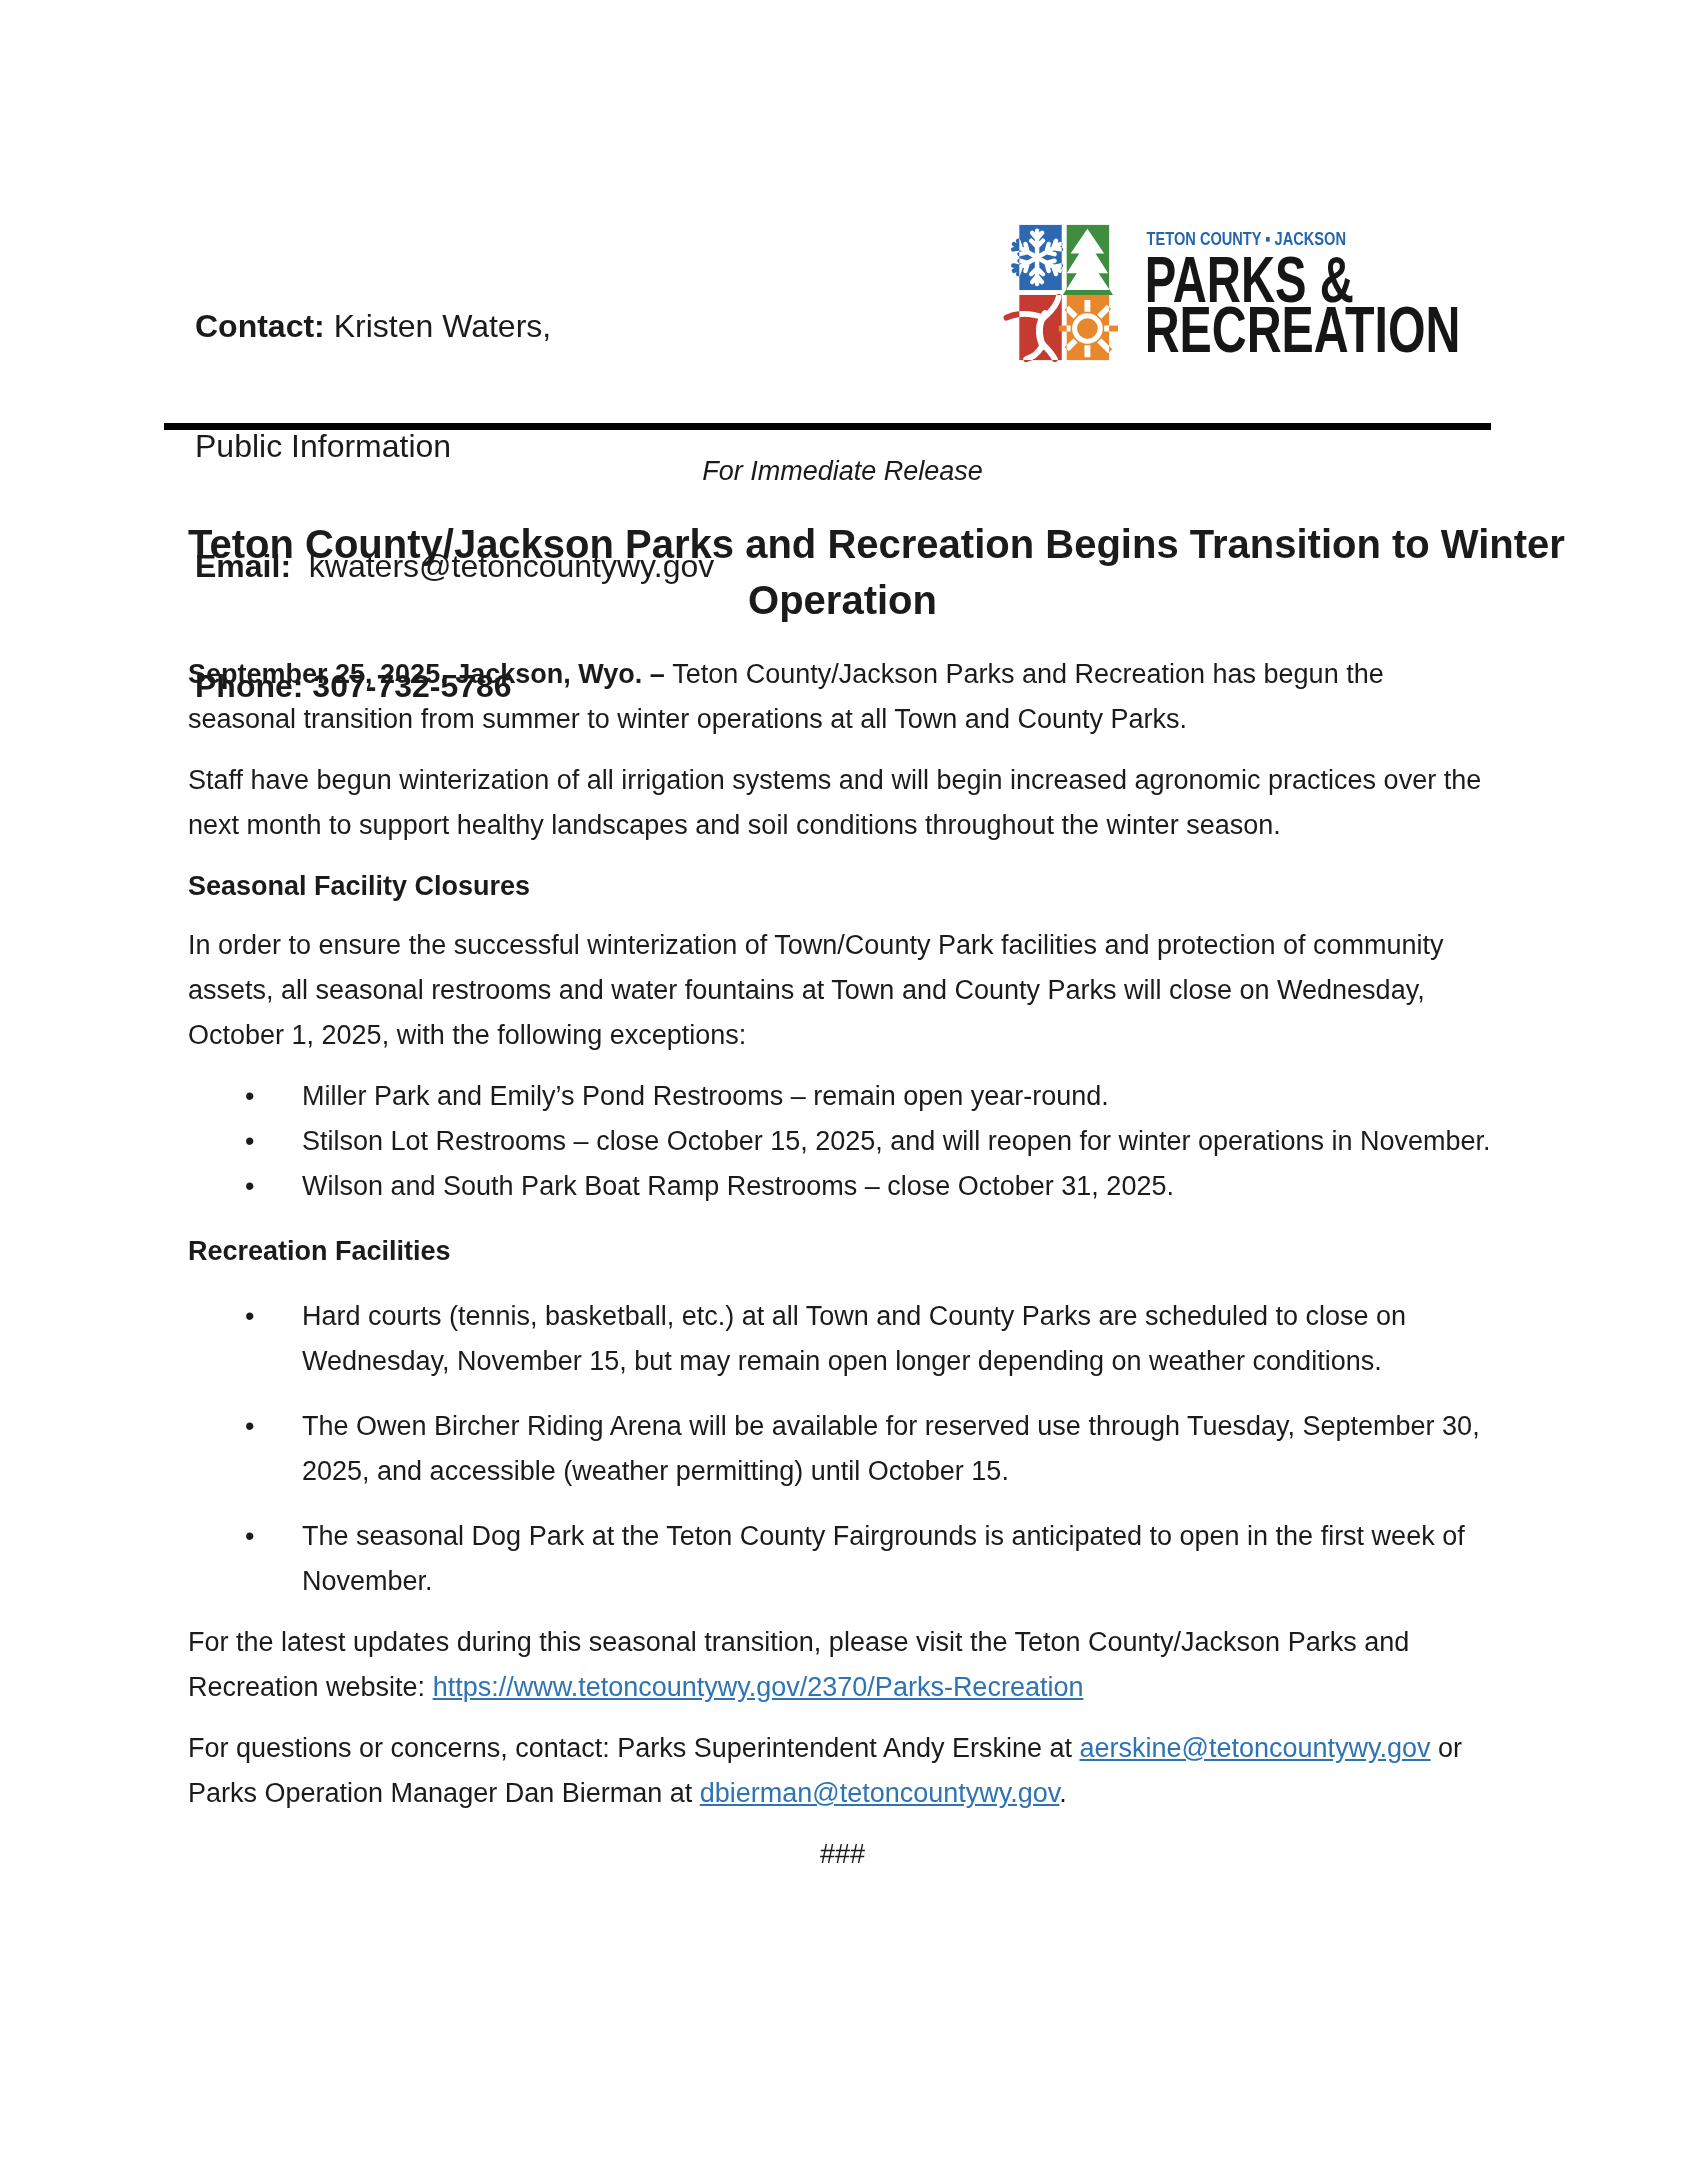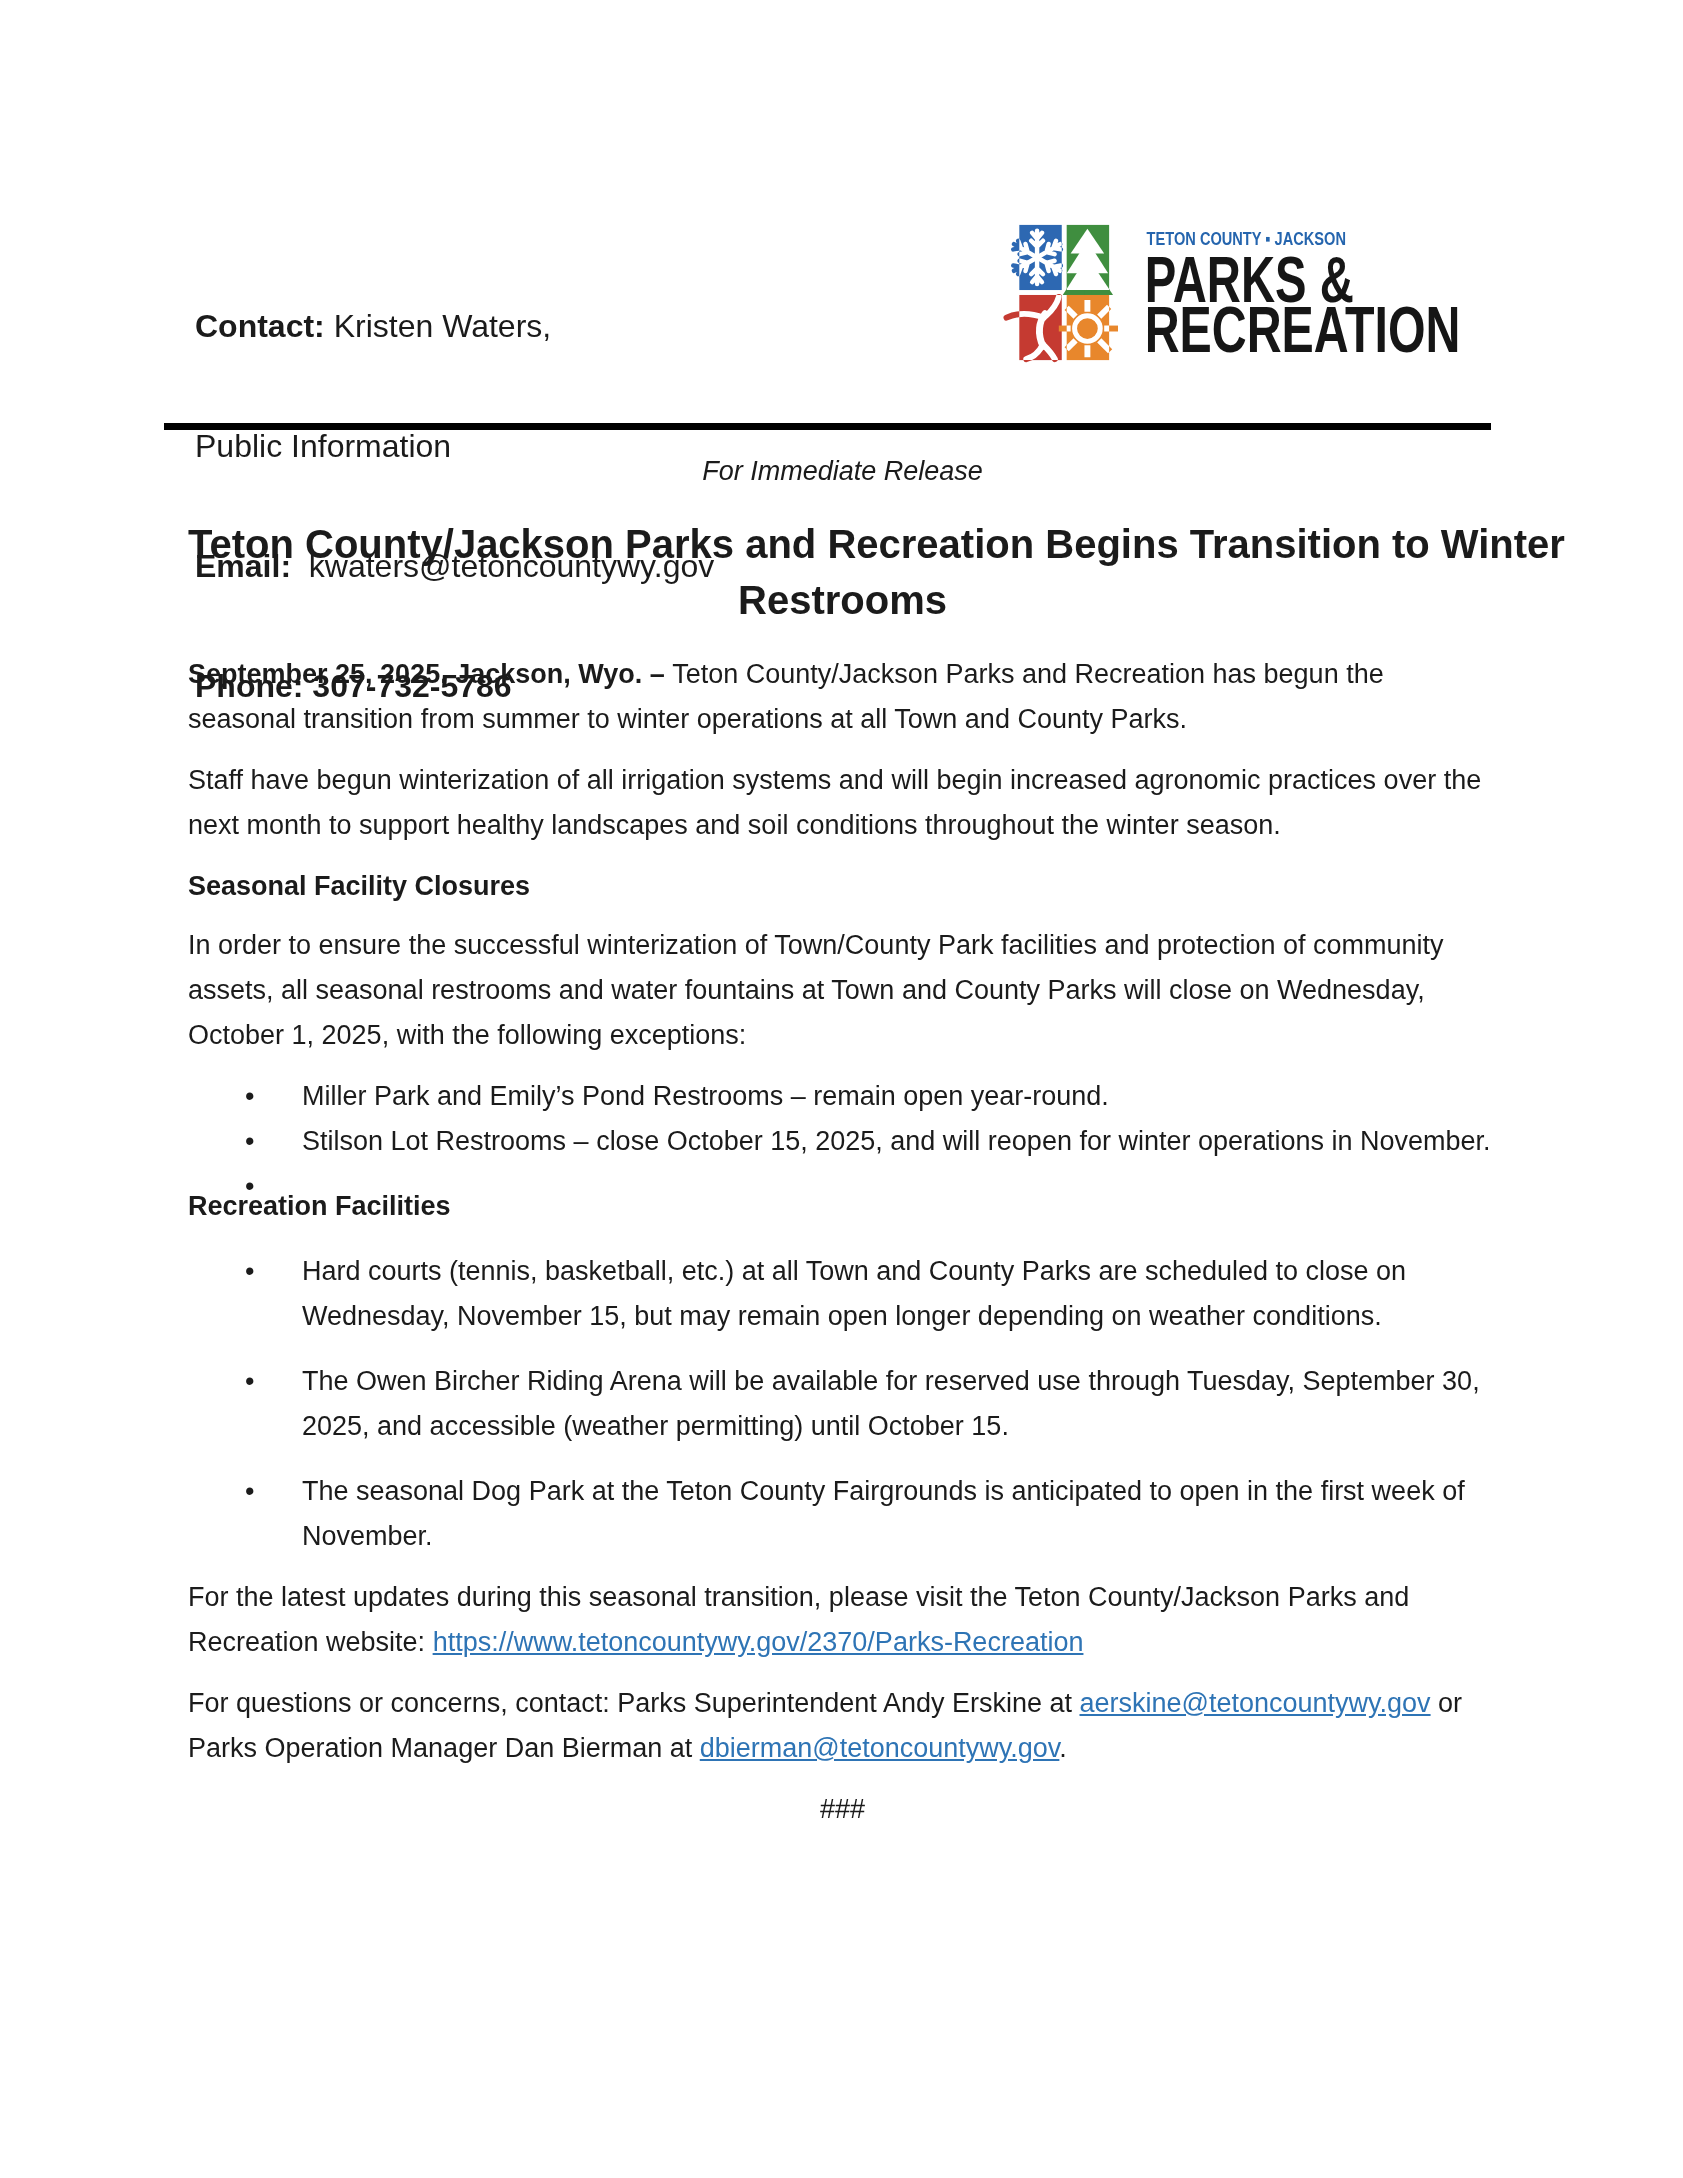--- a/index.html
+++ b/index.html
@@ -161,35 +161,35 @@
   </div>
 
   <div class="rule"></div>
 
   <div class="doc">
 
     <div class="release-line">For Immediate Release</div>
 
     <h1 class="title">
       <span class="tl">Teton County/Jackson Parks and Recreation Begins Transition to Winter</span>
-      <span class="tl">Restrooms</span>
+      <span class="tl">Operation</span>
     </h1>
 
     <p><b>September 25, 2025, Jackson, Wyo. – </b><span>Teton County/Jackson Parks and Recreation has begun the seasonal transition from summer to winter operations at all Town and County Parks.</span></p>
 
     <p>Staff have begun winterization of all irrigation systems and will begin increased agronomic practices over the next month to support healthy landscapes and soil conditions throughout the winter season.</p>
 
     <h2 class="sec">Seasonal Facility Closures</h2>
 
     <p>In order to ensure the successful winterization of Town/County Park facilities and protection of community assets, all seasonal restrooms and water fountains at Town and County Parks will close on Wednesday, October 1, 2025, with the following exceptions:</p>
 
     <ul class="blist tight">
       <li><span class="bullet">•</span><span class="li-text">Miller Park and Emily’s Pond Restrooms – remain open year-round.</span></li>
       <li><span class="bullet">•</span><span class="li-text">Stilson Lot Restrooms – close October 15, 2025, and will reopen for winter operations in November.</span></li>
-      <li><span class="bullet">•</span></li>
+      <li><span class="bullet">•</span><span class="li-text">Wilson and South Park Boat Ramp Restrooms – close October 31, 2025.</span></li>
     </ul>
 
     <h2 class="sec sp">Recreation Facilities</h2>
 
     <ul class="blist spaced">
       <li><span class="bullet">•</span><span class="li-text">Hard courts (tennis, basketball, etc.) at all Town and County Parks are scheduled to close on Wednesday, November 15, but may remain open longer depending on weather conditions.</span></li>
       <li><span class="bullet">•</span><span class="li-text">The Owen Bircher Riding Arena will be available for reserved use through Tuesday, September 30, 2025, and accessible (weather permitting) until October 15.</span></li>
       <li><span class="bullet">•</span><span class="li-text">The seasonal Dog Park at the Teton County Fairgrounds is anticipated to open in the first week of November.</span></li>
     </ul>
 

